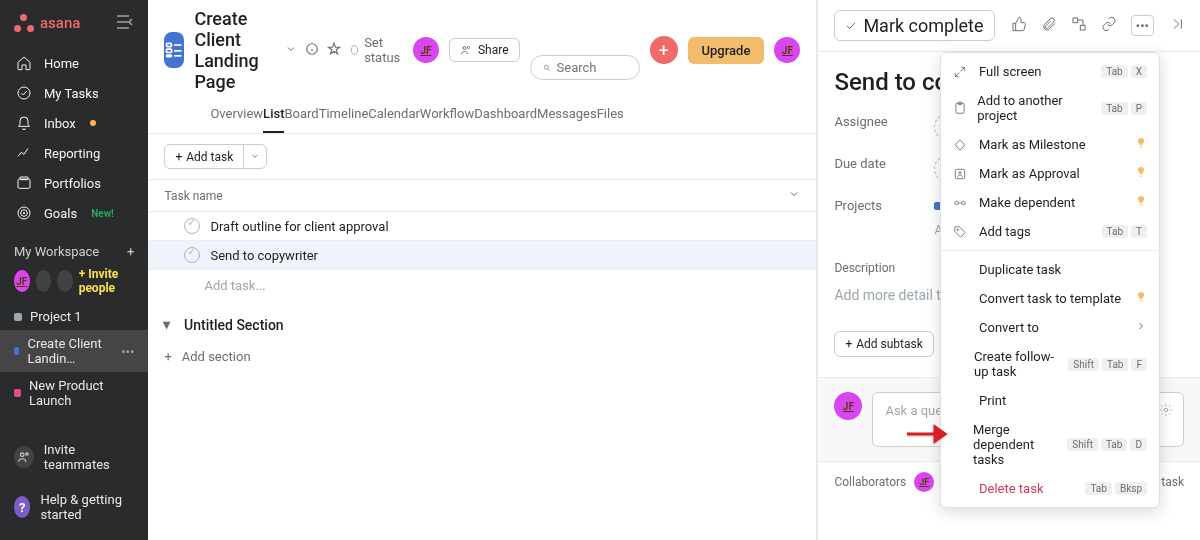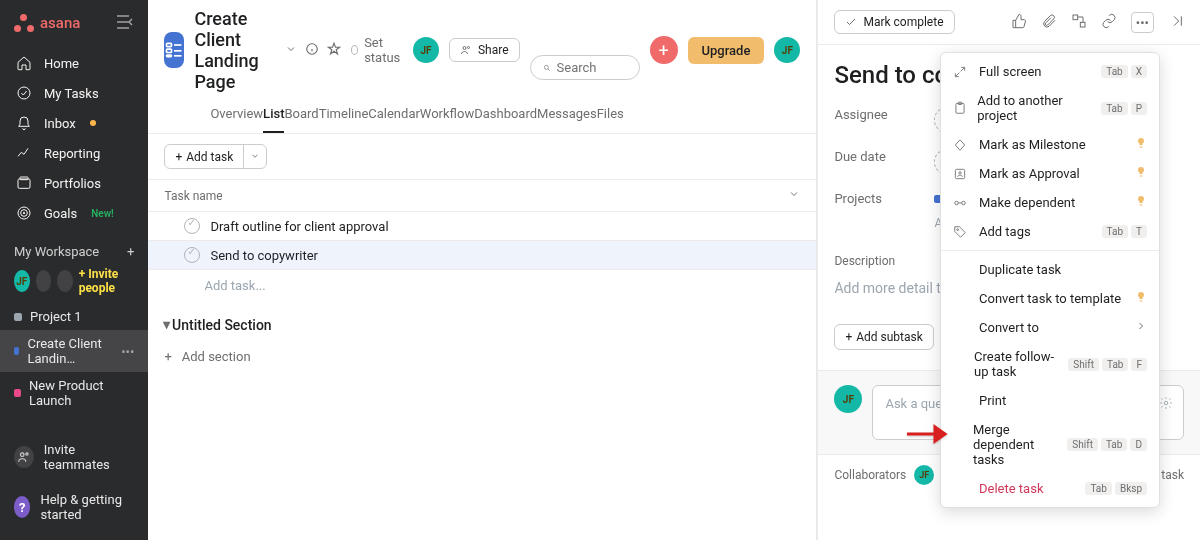--- a/index.html
+++ b/index.html
@@ -16,21 +16,21 @@
 .hamburger svg { stroke:#a2a0a2; }
 .sb-nav { padding:6px 0; }
 .sb-item { display:flex; align-items:center; gap:12px; padding:7px 16px; cursor:pointer; font-size:13px; color:#f5f4f3; }
 .sb-item .ic { width:16px; display:flex; }
 .badge-dot { width:6px; height:6px; background:#ffb74d; border-radius:50%; margin-left:2px; }
 .new-pill { color:#27ae60; font-size:10px; font-weight:600; margin-left:2px; }
 .sb-section { padding:10px 14px 4px; display:flex; justify-content:space-between; align-items:center; color:#cfcfcf; font-size:13px; }
 .sb-plus { cursor:pointer; }
 .sb-people { display:flex; align-items:center; gap:6px; padding:4px 14px 8px; }
 .avatar { width:22px; height:22px; border-radius:50%; display:flex; align-items:center; justify-content:center; font-size:10px; font-weight:600; }
-.av-jf { background:#14b8a6; color:#5a3900; }
+.av-jf { background:#d946ef; color:#5a3900;text-decoration:underline; }
 .av-empty { background:#424244; }
 .invite-link { font-size:12px; color:#fde047; cursor:pointer;font-weight:bold; }
 .sb-projects { }
 .sb-proj { display:flex; align-items:center; gap:8px; padding:6px 14px; cursor:pointer; color:#e8e8e8; font-size:13px; }
 .sb-proj.active { background:#454547; }
 .proj-dot { width:8px; height:8px; border-radius:2px; }
 .proj-more { margin-left:auto; color:#a2a0a2; }
 .sb-bottom { margin-top:auto; padding-bottom:8px; }
 .sb-btn { display:flex; align-items:center; gap:10px; padding:10px 14px; cursor:pointer; color:#e8e8e8; font-size:13px; }
 .circle-ic { width:22px; height:22px; border-radius:50%; display:flex; align-items:center; justify-content:center; font-size:13px; }
@@ -60,28 +60,28 @@
 .add-task-btn .dd { border-left:1px solid #cfcbcb; padding:4px 6px; }
 
 .list-area { flex:1; overflow:hidden; }
 .col-header { display:flex; border-top:1px solid #edeae9; border-bottom:1px solid #edeae9; padding:8px 16px; color:#6d6e6f; font-size:12px; }
 .col-header .th { flex:1; display:flex; justify-content:space-between; align-items:center; }
 .task-row { display:flex; align-items:center; gap:10px; padding:6px 16px 6px 36px; border-bottom:1px solid #edeae9; cursor:pointer; }
 .task-row.selected { background:#eef3fc; }
 .check-circle { width:16px; height:16px; border:1.5px solid #b4b4b4; border-radius:50%; position:relative; }
 .check-circle::after { content:"✓"; position:absolute; top:-2px; left:2px; font-size:10px; color:#b4b4b4; }
 .add-task-inline { padding:8px 16px 8px 56px; color:#9ca6af; cursor:text; font-size:13px; }
-.section-row { display:flex; align-items:center; gap:0; padding:16px 16px 8px; cursor:pointer; }
+.section-row { display:flex; align-items:center; gap:12px; padding:16px 16px 8px; cursor:pointer; }
 .section-caret { color:#6d6e6f; transform:rotate(90deg); display:inline-block; font-size:10px; }
 .section-name { font-weight:500; font-size:14px; }
 .add-section { display:flex; align-items:center; gap:10px; padding:8px 16px; color:#6d6e6f; cursor:pointer; font-size:13px; }
 
 .detail-pane { width:540px; display:flex; flex-direction:column; border-left:1px solid #edeae9; position:relative; }
 .detail-top { display:flex; align-items:center; padding:10px 16px; border-bottom:1px solid #edeae9; }
-.mark-complete { border:1px solid #cfcbcb; border-radius:6px; padding:4px 10px; display:flex; align-items:center; gap:6px; cursor:pointer; font-size:12px; }
+.mark-complete { border:1px solid #cfcbcb; border-radius:6px; padding:4px 10px; display:flex; align-items:center; gap:6px; cursor:pointer; font-size:18px; }
 .detail-actions { margin-left:auto; display:flex; gap:14px; color:#6d6e6f; align-items:center; }
 .detail-actions .ic { cursor:pointer; }
 .task-title { font-size:24px; font-weight:500; padding:16px 16px 10px; }
 .field-row { display:flex; padding:8px 16px; font-size:13px; }
 .field-label { width:100px; color:#6d6e6f; }
 .field-value { display:flex; align-items:center; gap:8px; color:#6d6e6f; }
 .dashed-circle { width:26px; height:26px; border:1.5px dashed #b4b4b4; border-radius:50%; display:flex; align-items:center; justify-content:center; }
 .proj-chip { display:flex; align-items:center; gap:6px; color:#1e1f21; }
 .proj-chip .dot { width:8px; height:8px; background:#4573d2; border-radius:2px; }
 .add-proj-link { color:#9ca6af; font-size:12px; padding:2px 16px 8px 116px; cursor:pointer; }

